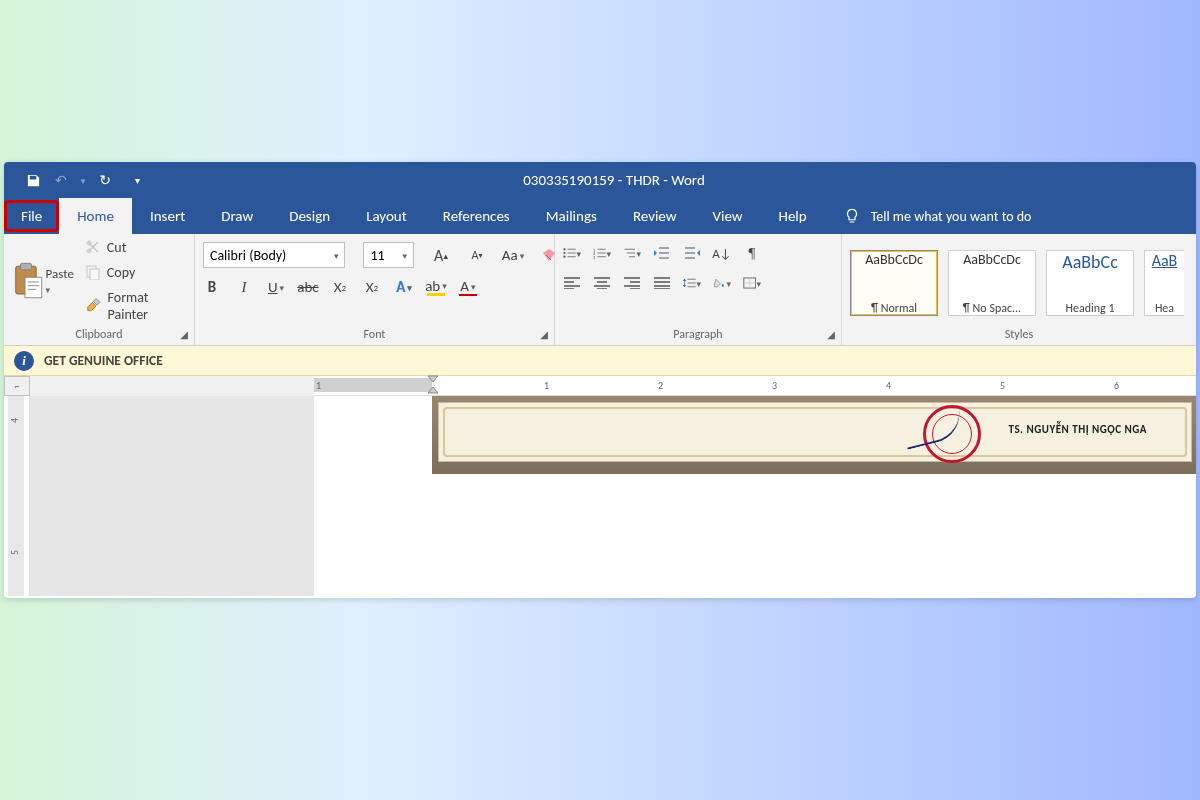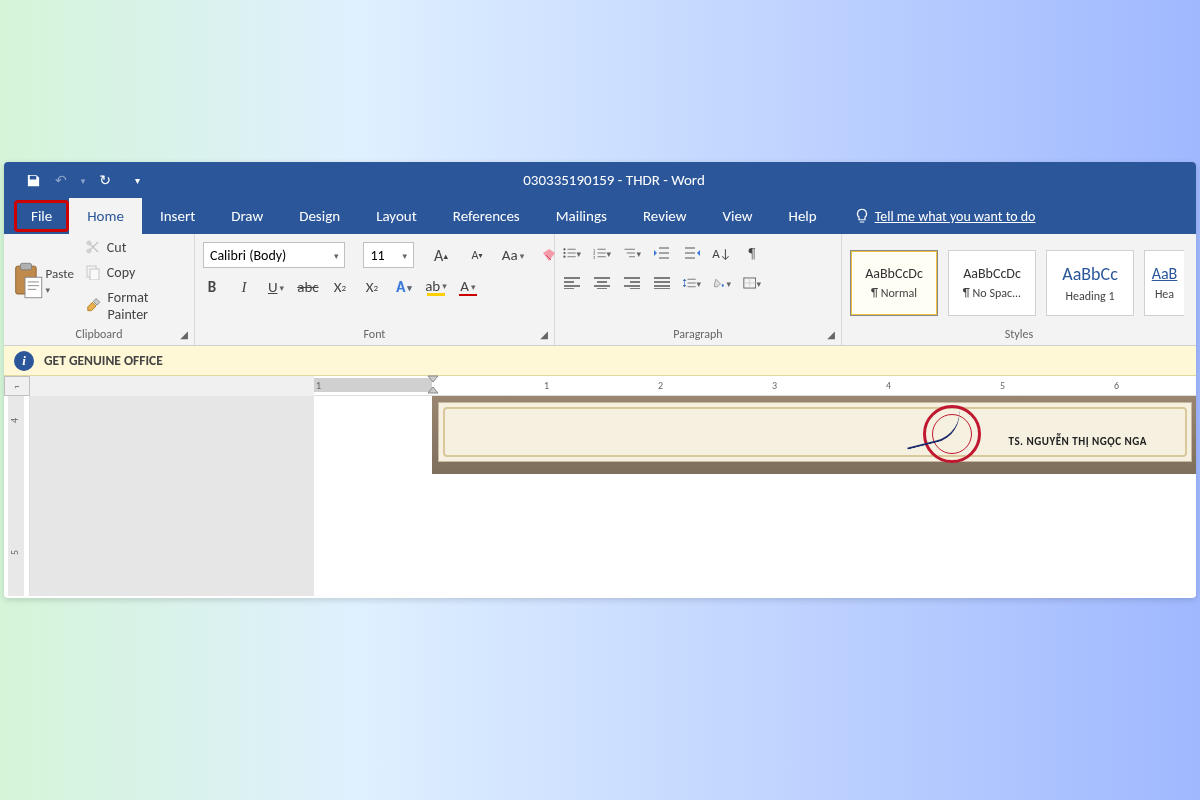--- a/index.html
+++ b/index.html
@@ -3,42 +3,42 @@
 <meta charset="utf-8">
 <style>
   * { box-sizing: border-box; margin: 0; padding: 0; font-family: "Segoe UI", Calibri, sans-serif; }
   body { width: 1200px; height: 800px; background: linear-gradient(90deg, #d4f5d8 0%, #dff0ff 30%, #a0b8ff 100%); overflow: hidden; }
   .app { position: absolute; top: 162px; left: 4px; width: 1192px; height: 436px; background: #fff; box-shadow: 0 2px 6px rgba(0,0,0,0.15); border-radius: 4px; overflow: hidden; }
   .titlebar { height: 36px; background: #2b579a; color: #fff; display: flex; align-items: center; font-size: 13px; }
   .qat { display: flex; align-items: center; gap: 14px; padding-left: 22px; }
   .qat svg, .qat .glyph { color: #fff; fill: #fff; }
   .glyph { font-size: 14px; }
   .title-text { flex: 1; text-align: center; font-size: 15px; padding-right: 108px; }
-  .tabbar { height: 36px; background: #2b579a; display: flex; align-items: stretch; padding-left: 10px; gap: 0; }
+  .tabbar { height: 36px; background: #2b579a; display: flex; align-items: stretch; gap: 0; }
   .tab { color: #fff; font-size: 15px; display: flex; align-items: center; padding: 0 18px; cursor: pointer; }
   .tab.file { border: 3px solid #c00; border-radius: 4px; margin: 2px 0; padding: 0 14px; }
   .tab.active { background: #f3f3f3; color: #2b579a; }
-  .tellme { display: flex; align-items: center; gap: 4px; color: #fff; font-size: 14px; margin-left: 18px; text-decoration: underline; }
+  .tellme { display: flex; align-items: center; gap: 10px; color: #fff; font-size: 14px; margin-left: 18px; }
   .ribbon { height: 112px; background: #f3f3f3; display: flex; border-bottom: 1px solid #d0d0d0; position: relative; }
   .group { border-right: 1px solid #d9d9d9; display: flex; flex-direction: column; padding: 4px 8px 0 8px; position: relative; }
   .group-body { flex: 1; display: flex; align-items: center; gap: 6px; }
   .group-label { text-align: center; font-size: 12px; color: #666; padding: 4px 0; position: relative; }
   .dlaunch { position: absolute; right: 6px; bottom: 4px; font-size: 10px; color: #666; }
   .col { display: flex; flex-direction: column; gap: 4px; }
   .row { display: flex; align-items: center; gap: 18px; }
   .big-btn { display: flex; align-items: center; gap: 2px; font-size: 13px; color: #444; }
   .disabled { color: #aaa; }
   .disabled svg { opacity: 0.5; }
   .small-item { display: flex; align-items: center; gap: 6px; font-size: 14px; color: #444; }
   .font-combo { height: 26px; border: 1px solid #c0c0c0; background: #fff; font-size: 14px; padding: 0 6px; display: flex; align-items: center; gap: 4px; }
   .font-name { width: 120px; }
   .font-size { width: 28px; }
   .caret { font-size: 9px; color: #666; }
   .ico { width: 18px; height: 18px; display: inline-flex; align-items: center; justify-content: center; font-size: 15px; color: #444; }
-  .style-box { width: 88px; height: 66px; border: 1px solid #d0d0d0; background: #fff; display: flex; flex-direction: column; align-items: center; justify-content: center; font-size: 12px; color: #444; margin-right: 4px; }
+  .style-box { width: 88px; height: 66px; border: 1px solid #d0d0d0; background: #fff; display: flex; flex-direction: column; align-items: center; justify-content: space-between; font-size: 12px; color: #444; margin-right: 4px; }
   .style-box.selected { border: 1px solid #888; box-shadow: inset 0 0 0 1px #f0c040; background: #fffef5; }
   .style-preview { font-size: 14px; color: #333; margin-bottom: 4px; }
   .style-preview.h1 { color: #2b579a; font-size: 18px; }
   .style-preview.h2 { color: #2b579a; font-size: 16px; text-decoration: underline; }
   .warnbar { height: 30px; background: #fff8d6; border-bottom: 1px solid #e0d8a0; display: flex; align-items: center; padding: 0 10px; font-size: 13.5px; color: #444; gap: 10px; }
   .warn-icon { width: 20px; height: 20px; border-radius: 50%; background: #2b579a; color: #fff; display: flex; align-items: center; justify-content: center; font-weight: bold; font-style: italic; font-family: Georgia, serif; font-size: 13px; }
   .warn-title { font-weight: 600; margin-right: 4px; }
   .ruler-row { height: 20px; background: #fff; display: flex; }
   .ruler-corner { width: 26px; height: 20px; border: 1px solid #c0c0c0; background: #f0f0f0; display: flex; align-items: center; justify-content: center; font-size: 10px; color: #555; }
   .ruler-gutter { width: 284px; background: #f0f0f0; }
@@ -50,21 +50,21 @@
   .vruler .shade { position: absolute; top: 0; left: 4px; width: 16px; height: 100%; background: #e8e8e8; }
   .vruler .num { position: absolute; left: 8px; transform: rotate(-90deg); }
   .canvas-gutter { width: 284px; background: #e6e6e6; }
   .page { flex: 1; background: #fff; position: relative; }
   .photo { position: absolute; top: 0; left: 118px; width: 766px; height: 78px; background: linear-gradient(#9a8670, #7d6f5c); overflow: hidden; }
   .cert { position: absolute; inset: 6px 6px 12px 6px; background: #f5f0e0; border: 1px solid #c8baa0; }
   .cert .ornament { position: absolute; inset: 4px; border: 2px solid #d8c89a; border-radius: 4px; }
   .cert .stamp { position: absolute; top: 2px; right: 210px; width: 58px; height: 58px; border: 3px solid #c01830; border-radius: 50%; }
   .cert .stamp::after { content: ""; position: absolute; inset: 6px; border: 1px solid #c01830; border-radius: 50%; }
   .cert .sig { position: absolute; top: 10px; right: 228px; width: 60px; height: 30px; border-bottom: 2px solid #1a2a6a; border-radius: 0 0 30px 0; transform: rotate(-14deg); }
-  .cert .name { position: absolute; top: 32px; right: 44px; font-size: 11px; font-weight: 600; color: #222; letter-spacing: 0.5px; }
+  .cert .name { position: absolute; top: 20px; right: 44px; font-size: 11px; font-weight: 600; color: #222; letter-spacing: 0.5px; }
   .underline-a { border-bottom: 2px solid #c00; }
   .underline-y { border-bottom: 3px solid #ffd000; }
   .strike { text-decoration: line-through; }
   svg { display: block; }
 </style>
 </head>
 <body>
 
 <div class="app">
 

